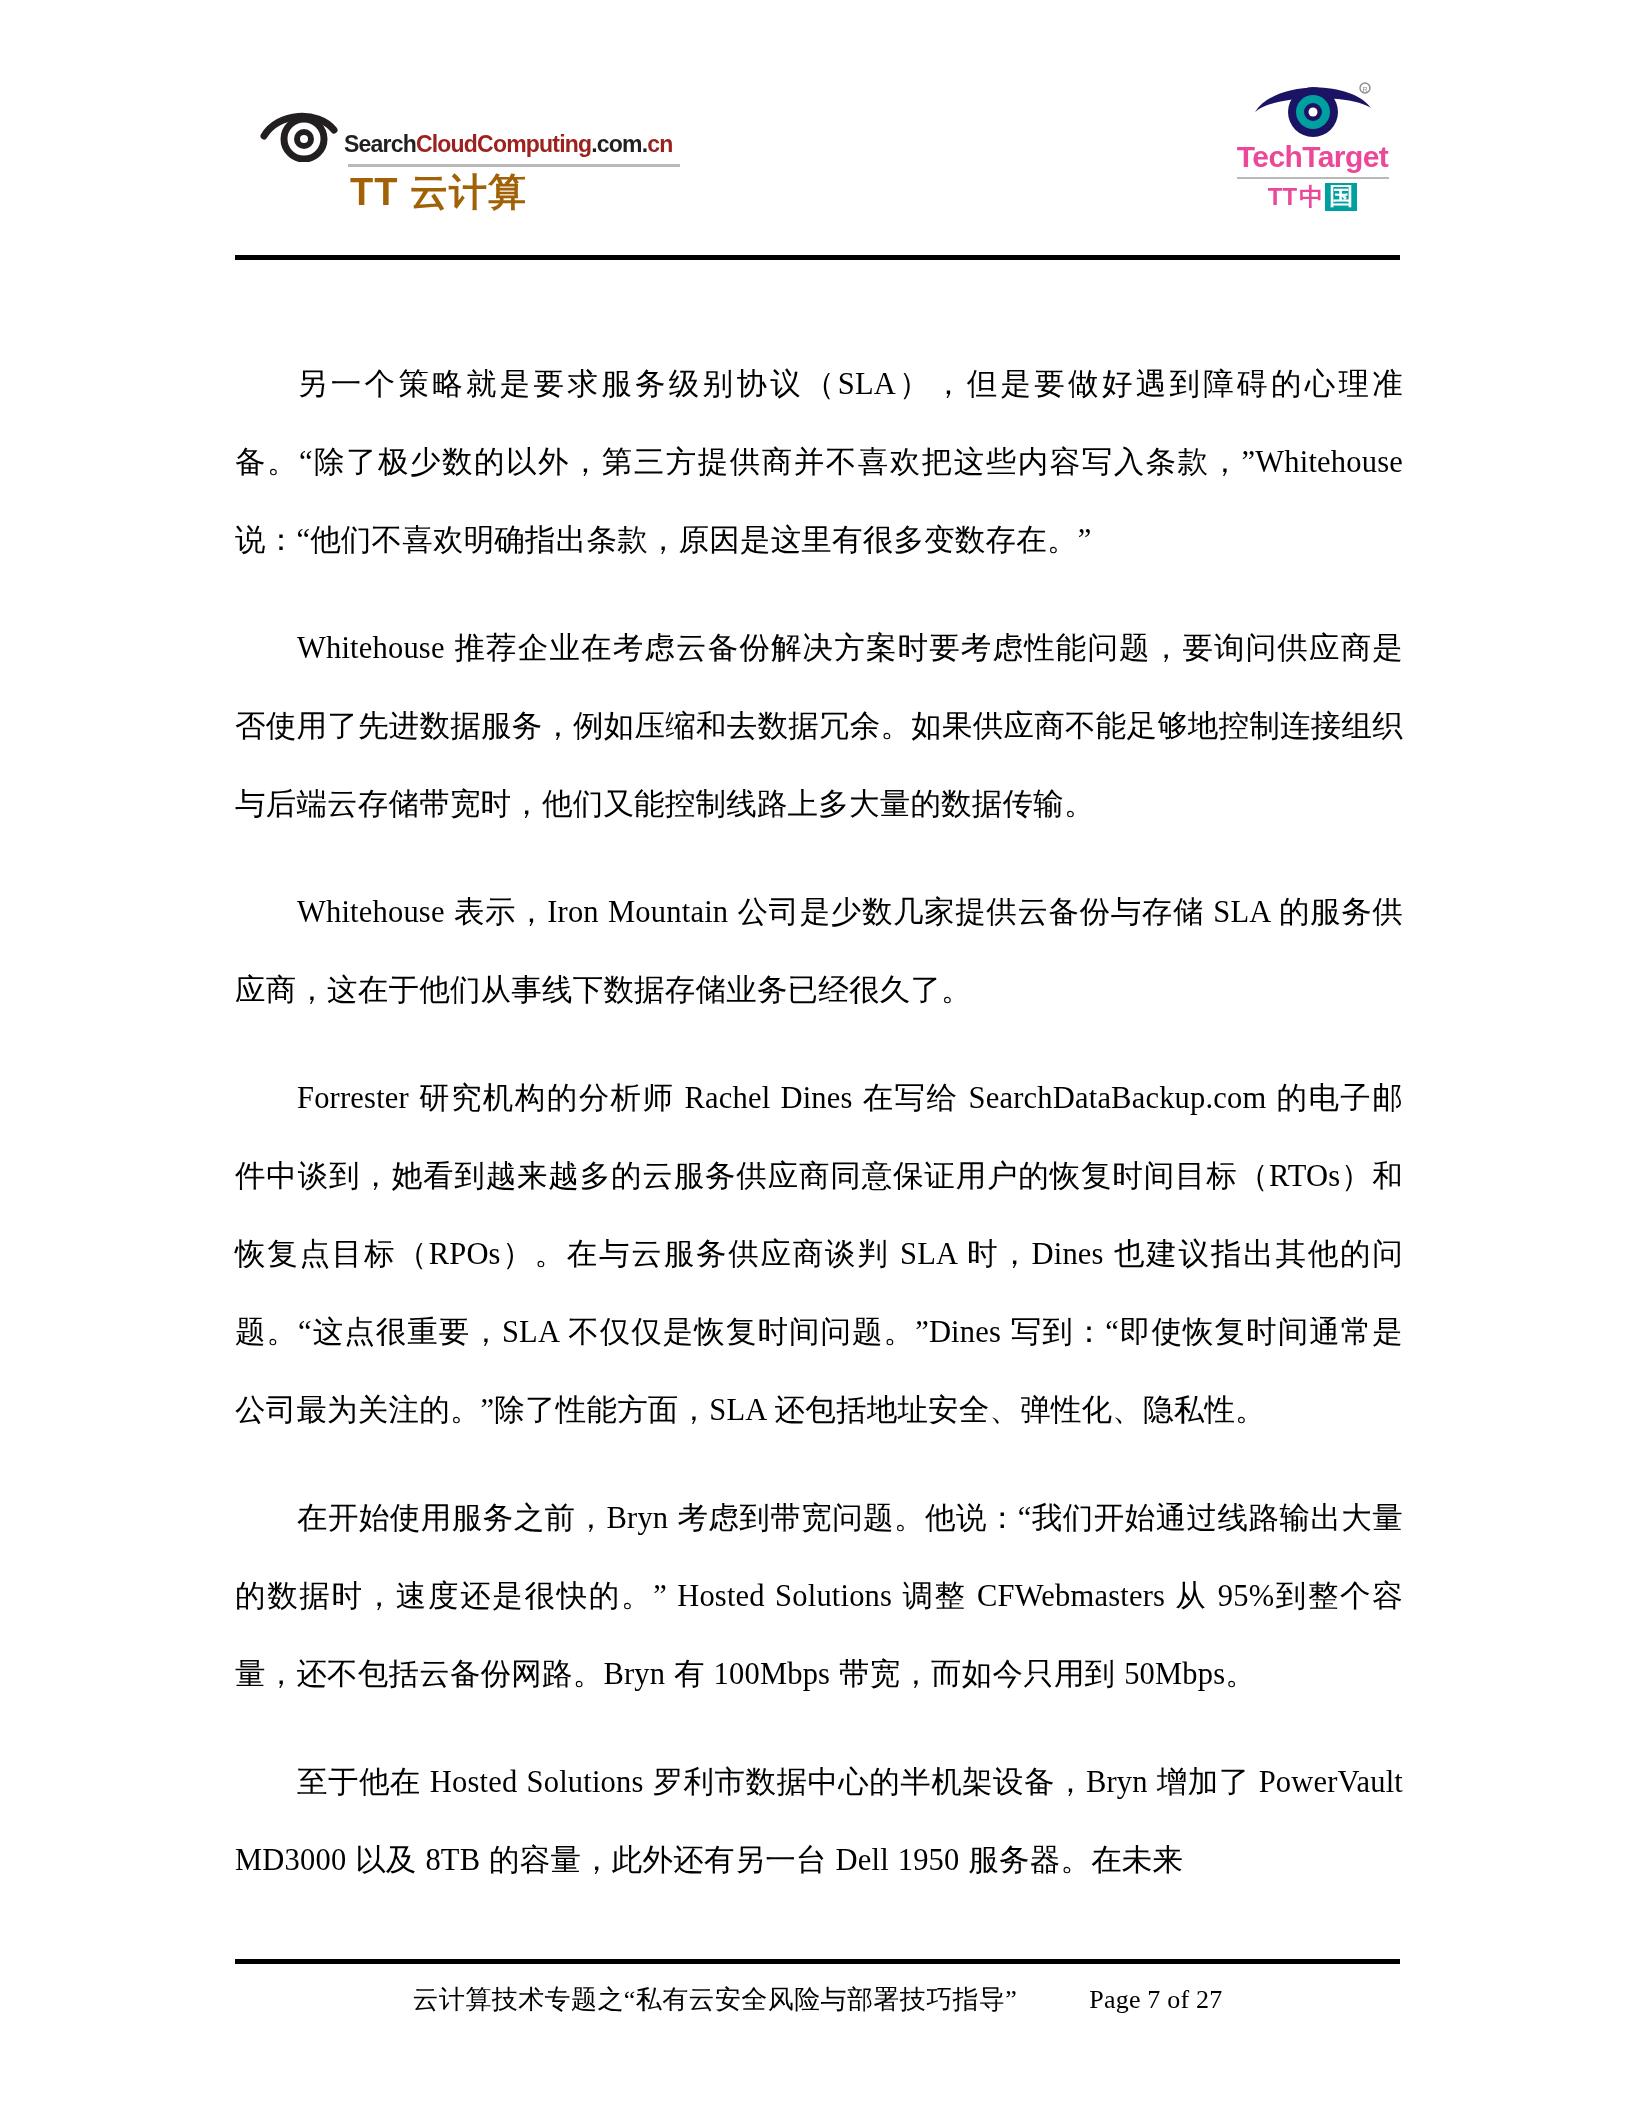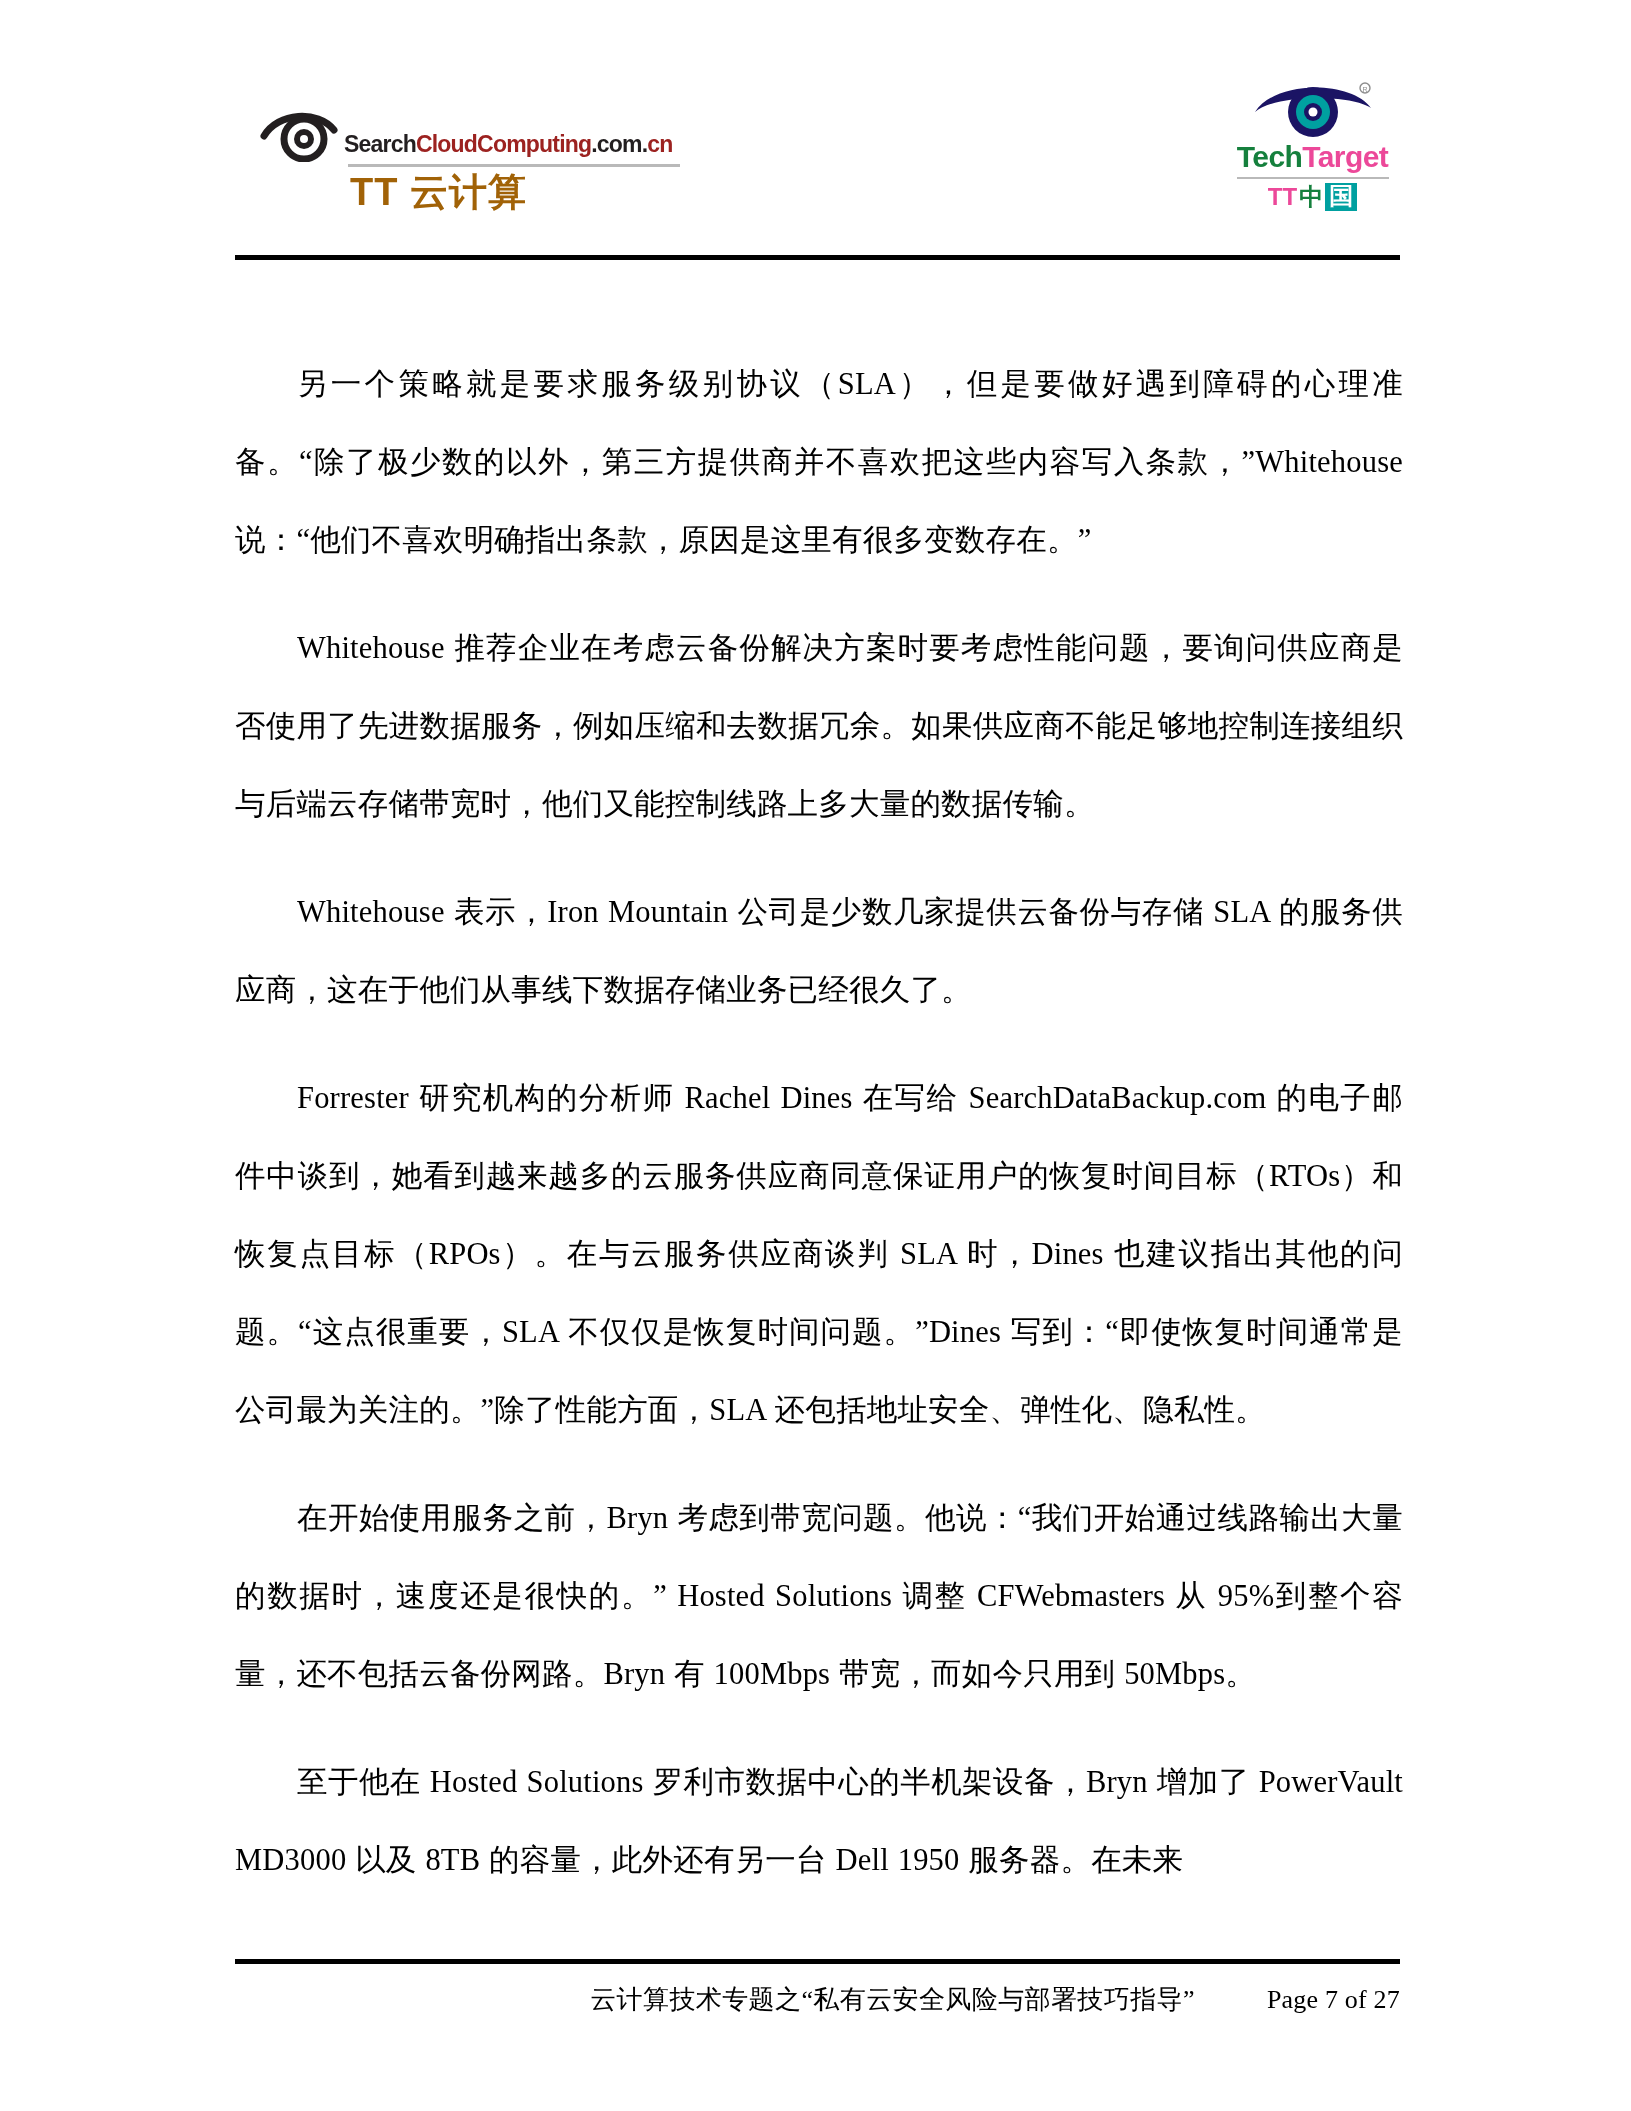--- a/index.html
+++ b/index.html
@@ -103,21 +103,21 @@
 
   .tt-word {
     font-family: "Liberation Sans", sans-serif;
     font-weight: 700;
     font-size: 30px;
     line-height: 1;
     letter-spacing: -0.6px;
     white-space: nowrap;
     margin-top: 2px;
   }
-  .tt-teal { color: #15803d; }
+  .tt-teal { color: #ec4899; }
   .tt-navy { color: #ec4899; }
 
   .tt-rule {
     width: 152px;
     height: 2px;
     background: #b9b9b9;
     margin: 5px auto 4px auto;
   }
 
   .tt-china {
@@ -177,21 +177,21 @@
     background: #000000;
   }
 
   .footer {
     position: absolute;
     left: 235px;
     top: 1978px;
     width: 1165px;
     display: flex;
     align-items: baseline;
-    justify-content: flex-end;
+    justify-content: center;
     gap: 72px;
     font-size: 26px;
     line-height: 44px;
     white-space: nowrap;
   }
   .footer-title { letter-spacing: 0.4px; }
   .footer-page  { letter-spacing: 0.2px; }
 </style>
 </head>
 <body>

